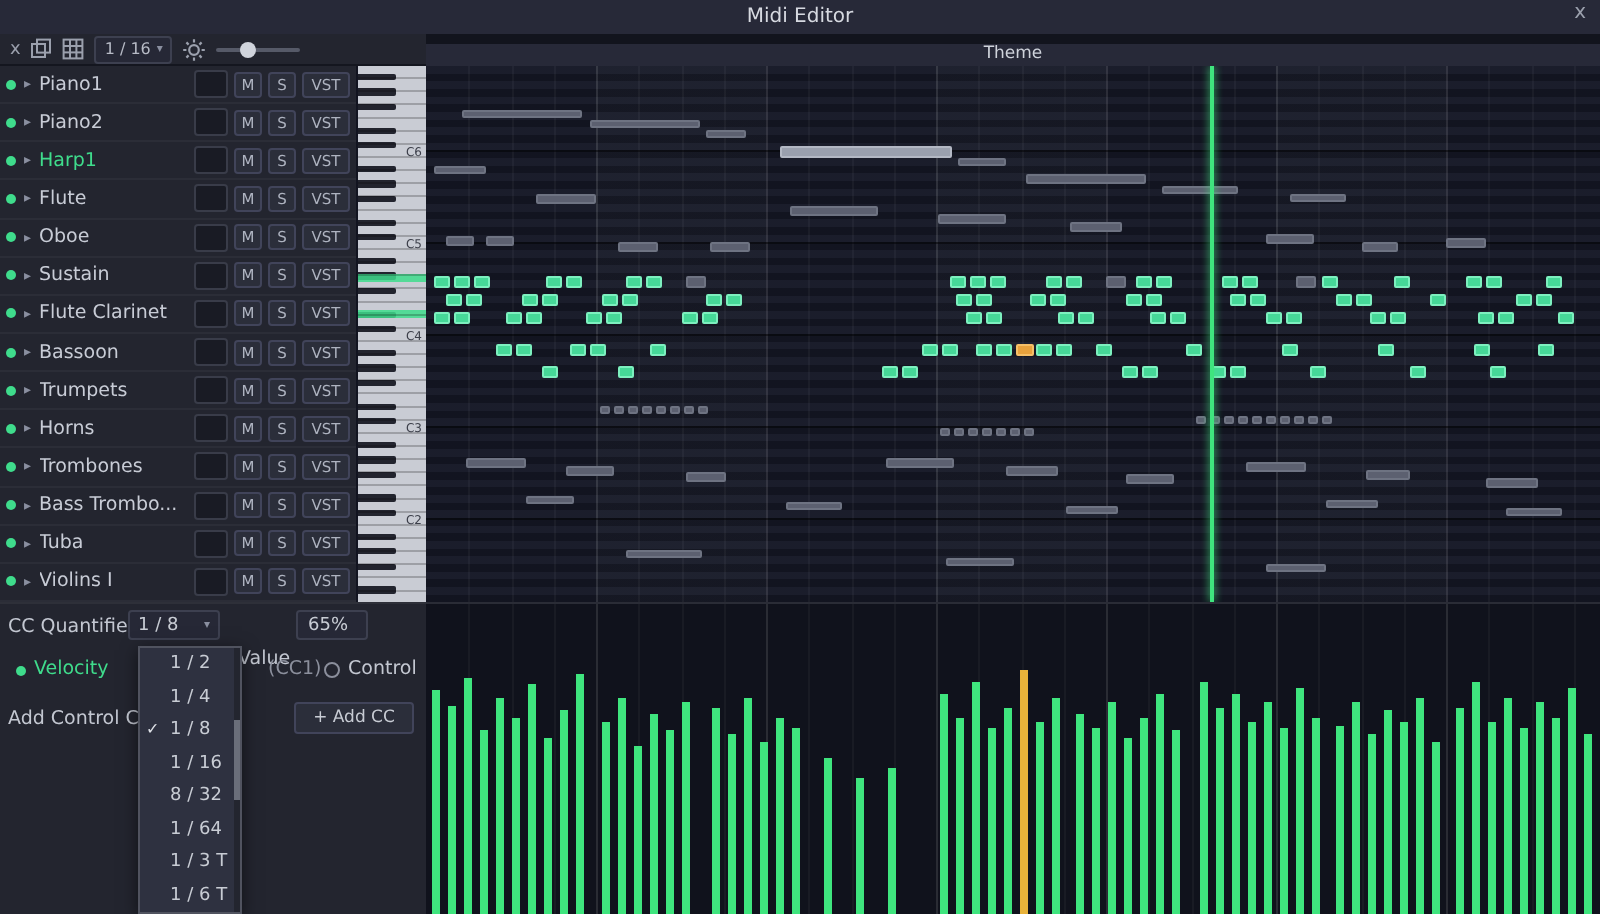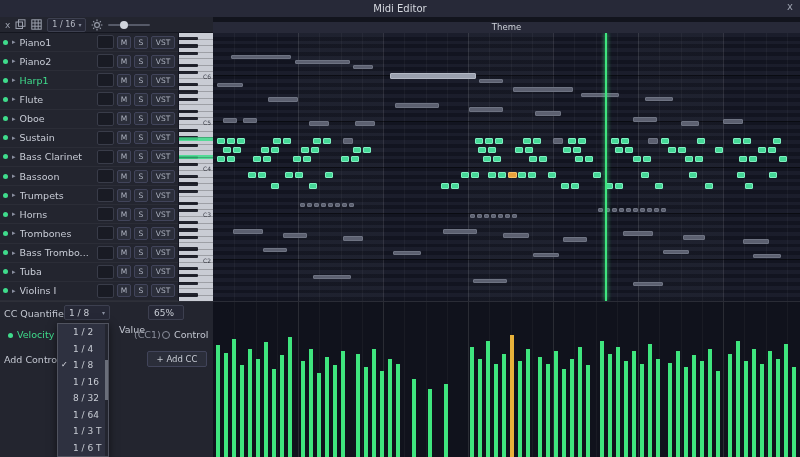--- a/index.html
+++ b/index.html
@@ -67,21 +67,21 @@
     border-radius:2px;font-size:9px;color:#c8ccd4;display:flex;align-items:center;padding:0 5px;box-sizing:border-box;}
   .vel-dot{position:absolute;left:8px;top:31px;width:5px;height:5px;border-radius:50%;background:#3fdc8c;}
   .vel-name{position:absolute;left:17px;top:27px;color:#3fdc8c;}
   .cc1{position:absolute;left:134px;top:27px;color:#8b8f9c;}
   .radio{position:absolute;left:162px;top:29px;width:8px;height:8px;border-radius:50%;border:1px solid #8b8f9c;box-sizing:border-box;}
   .sustain{position:absolute;left:174px;top:27px;color:#c3c7d1;}
   .addlabel{position:absolute;left:4px;top:52px;color:#c3c7d1;white-space:nowrap;}
   .addcc{position:absolute;left:147px;top:49px;width:60px;height:16px;background:#2b2e3a;border:1px solid #41445a;
     border-radius:2px;font-size:8.5px;color:#c8ccd4;display:flex;align-items:center;justify-content:center;box-sizing:border-box;}
   
-  .menu{position:absolute;left:57px;top:323px;width:52px;height:134px;background:#2e3140;border:1px solid #50535f;
+  .menu{position:absolute;left:69px;top:323px;width:52px;height:134px;background:#2e3140;border:1px solid #50535f;
     box-shadow:0 2px 8px rgba(0,0,0,.55);z-index:20;box-sizing:border-box;}
   .menu-item{position:relative;height:16.5px;line-height:16.5px;padding-left:15px;font-size:9px;color:#c8ccd4;}
   .menu-item .check{position:absolute;left:3px;top:0;color:#dfe2e8;font-size:8px;}
   .menu-sb{position:absolute;right:0;top:0;width:3px;bottom:0;background:#23252f;}
   .menu-sb .thumb{position:absolute;left:0;width:3px;top:36px;height:40px;background:#6a6e7a;}
   
   .lane{position:absolute;left:213px;top:301px;width:587px;height:156px;background:#10121c;
     border-top:1px solid #2a2c36;overflow:hidden;box-sizing:border-box;}
   .vbar{position:absolute;bottom:0;width:4px;background:#3fe57e;}
   .vbar.orange{background:#e8b23a;}
@@ -187,21 +187,21 @@
         <span class="chev-r">▸</span>
         <span class="tname">Sustain</span>
         <span class="numbox"></span>
         <span class="tbtn">M</span>
         <span class="tbtn">S</span>
         <span class="tbtn vst">VST</span>
       </div>
       <div class="track-row">
         <span class="dot"></span>
         <span class="chev-r">▸</span>
-        <span class="tname">Bass Clarinet</span>
+        <span class="tname">Flute Clarinet</span>
         <span class="numbox"></span>
         <span class="tbtn">M</span>
         <span class="tbtn">S</span>
         <span class="tbtn vst">VST</span>
       </div>
       <div class="track-row">
         <span class="dot"></span>
         <span class="chev-r">▸</span>
         <span class="tname">Bassoon</span>
         <span class="numbox"></span>

